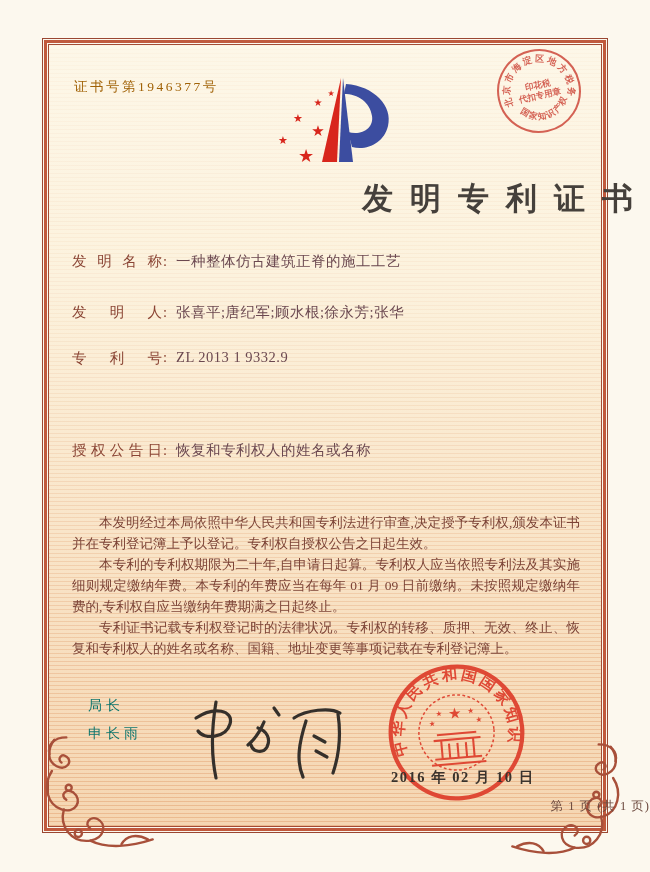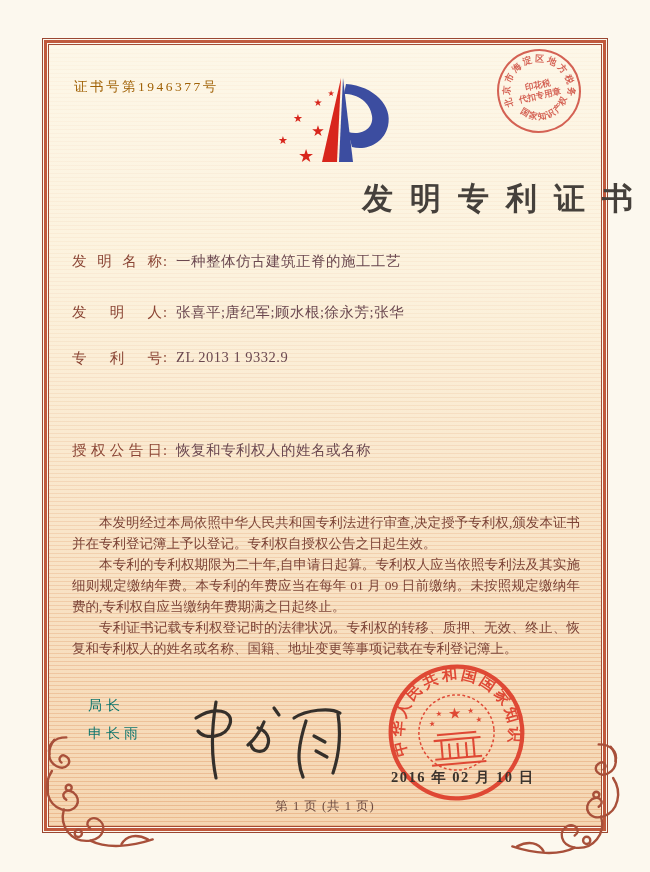--- a/index.html
+++ b/index.html
@@ -38,21 +38,21 @@
     font-size:13.5px;line-height:21px;color:#7c4336;text-align:justify;}
   .body-text p{margin:0;text-indent:2em;}
   
   .official{position:absolute;left:88px;top:692px;font-size:14px;color:#0f766e;
     letter-spacing:4px;line-height:28px;}
   .signature{position:absolute;left:182px;top:686px;width:185px;height:105px;}
   .seal{position:absolute;left:386px;top:662px;width:141px;height:141px;opacity:.9;
     transform:rotate(-5deg);}
   .seal-date{position:absolute;left:391px;top:768px;font-size:14.5px;font-weight:600;
     color:#3a332d;letter-spacing:1.5px;}
-  .footer{position:absolute;left:0;right:0;top:798px;text-align:center;
+  .footer{position:absolute;left:0;right:0;top:798px;text-align:right;
     font-size:12.5px;color:#6d4a3f;letter-spacing:1px;}
   .corner-orn{position:absolute;width:135px;height:120px;pointer-events:none;}
   .corner-orn.left{left:30px;top:735px;}
   .corner-orn.right{left:500px;top:742px;transform:scaleX(-1);}
 </style>
 </head>
 <body>
 
 <div class="page">
 

